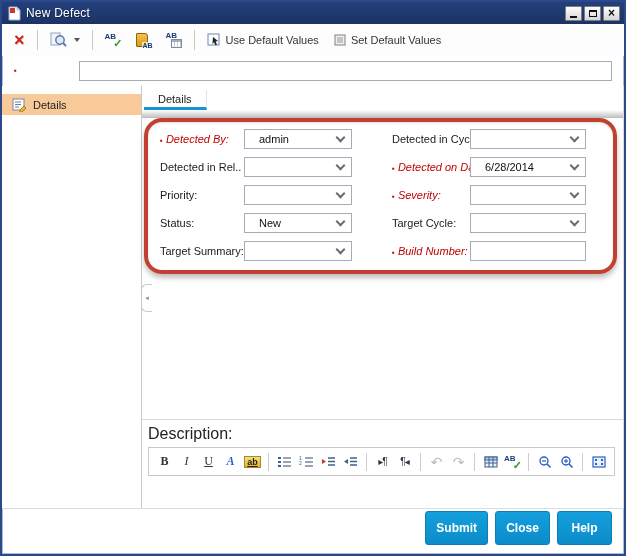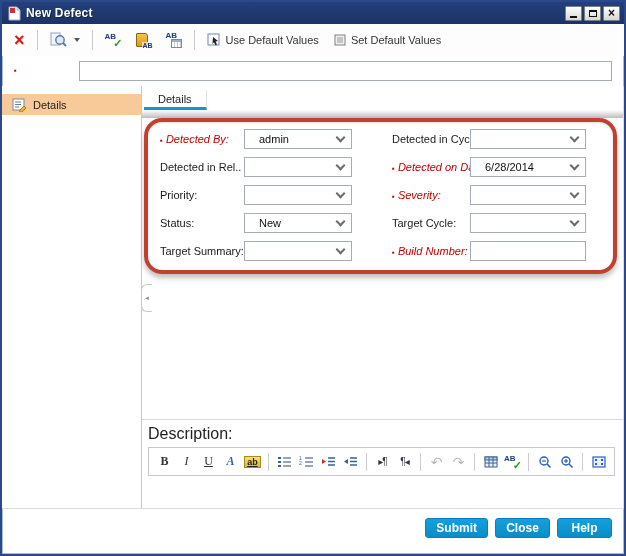--- a/index.html
+++ b/index.html
@@ -14,21 +14,21 @@
     background: #fff;
     overflow: hidden;
   }
 
   
   .titlebar {
     height: 22px; background: linear-gradient(#24407c,#1b3265);
     display: flex; align-items: center; padding: 0 4px;
   }
   .title-icon { width:13px; height:15px; margin: 0 5px 0 2px; flex: 0 0 auto; }
-  .title-text { color:#fff; font-size:12px; font-weight:bold; flex:1 1 auto;
+  .title-text { color:#fff; font-size:12px; font-weight:normal; flex:1 1 auto;
     text-shadow: 1px 1px 0 rgba(0,0,0,.4); letter-spacing:.2px; }
   .winbtn {
     width:17px; height:15px; margin-left:2px;
     background: linear-gradient(#fefefe,#d6d6d6);
     border:1px solid #7e7e7e; border-radius:1px;
     display:flex; align-items:center; justify-content:center;
     font-size:10px; font-weight:bold; color:#111; line-height:1;
   }
   .glyph-min { width:7px; height:2px; background:#111; margin-top:7px; }
   .glyph-max { width:8px; height:7px; border:1px solid #111; border-top-width:2px; }
@@ -127,21 +127,21 @@
   .rt-ab { font-size:9px; font-weight:bold; background:linear-gradient(#f7df77,#dfb733);
     border:1px solid #a98a1f; padding:0 2px; text-decoration:underline; color:#222; }
   .rt-para { font-size:10px; color:#334; letter-spacing:-1px; }
   .rt-undo { color:#b9b9b9; font-size:14px; }
   .desc-area { height:32px; }
 
   
   .footer { position:absolute; left:0; right:0; bottom:0; height:46px;
     border-top:1px solid #dcdcdc; display:flex; align-items:center;
     justify-content:flex-end; gap:7px; padding:0 12px 8px 0; }
-  .btn { min-width:55px; height:20px; background:linear-gradient(#14a0dd,#0b8cc9);
+  .btn { min-width:55px; height:34px; background:linear-gradient(#14a0dd,#0b8cc9);
     border:1px solid #0a7fb8; border-radius:3px; color:#fff; font-weight:bold;
     font-size:12px; display:flex; align-items:center; justify-content:center; padding:0 10px; }
 
   svg { display:block; }
 </style>
 </head>
 <body>
 
 <div class="window">
 

